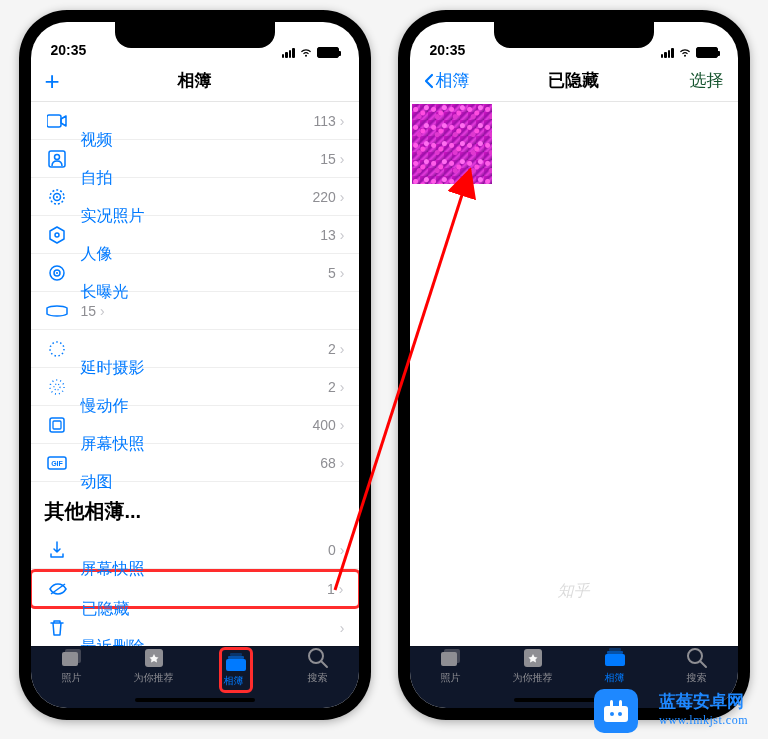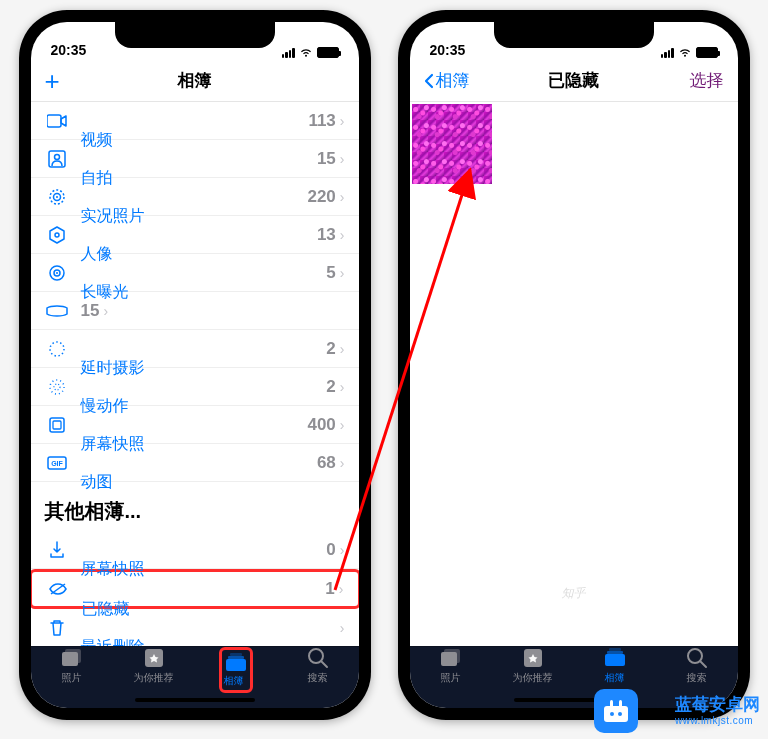--- a/index.html
+++ b/index.html
@@ -66,35 +66,35 @@
   .battery-fill { width:100%; height:100%; background:#000; }
   .nav-bar {
     height: 42px;
     display: flex;
     align-items: center;
     justify-content: center;
     position: relative;
     border-bottom: 0.5px solid rgba(0,0,0,0.1);
   }
   .nav-left { position: absolute; left: 14px; color: #007aff; font-size: 17px; display:flex; align-items:center; gap:2px;}
-  .nav-right { position: absolute; right: 14px; color: #701a75; font-size: 17px; }
+  .nav-right { position: absolute; right: 14px; color: #14532d; font-size: 17px; }
   .nav-title { font-size: 17px; font-weight: 600; }
   .plus { font-size: 26px; font-weight: 300; color:#007aff; line-height:1;}
   .content { flex: 1; overflow-y: auto; }
   .list-row {
     display: flex;
     align-items: center;
     height: 38px;
     padding: 0 14px;
     border-bottom: 0.5px solid #eee;
     font-size: 16px;
   }
   .list-row .ico { width: 24px; display:flex; justify-content:center; color:#007aff; margin-right: 12px; }
   .list-row .label { flex: 1; color: #007aff; margin-top: 40px; }
-  .list-row .count { color: #8e8e93; font-size: 17px; margin-right: 4px; font-weight: bold; }
+  .list-row .count { color: #8e8e93; font-size: 14px; margin-right: 4px; }
   .list-row .chev { color: #c7c7cc; font-size: 14px; }
   .section-header {
     padding: 16px 14px 6px;
     font-size: 20px;
     font-weight: 700;
   }
   .highlight-row { border: 3px solid #ff2d2d; border-radius: 6px; margin: 0 -2px; height:40px; }
   .tab-bar {
     height: 62px;
     border-top: 0.5px solid rgba(0,0,0,0.2);
@@ -143,31 +143,31 @@
   .watermark-logo {
     position: absolute;
     bottom: 6px; right: 130px;
     width: 44px; height: 44px;
     background: #1e88ff;
     border-radius: 10px;
     display:flex; align-items:center; justify-content:center;
   }
   .watermark-text {
     position: absolute;
-    bottom: 12px; right: 8px;
+    bottom: 12px; right: 20px;
     color: #1e88ff;
     font-size: 17px;
     font-weight: 700;
     line-height: 1.2;
     text-align: left;
   }
-  .watermark-text .sub { font-size: 10px; font-weight:400; color:#1e88ff; letter-spacing:0.5px;}
+  .watermark-text .sub { font-size: 12px; font-weight:400; color:#1e88ff; letter-spacing:0.5px;font-family:Liberation Serif, serif;}
   .zhihu-wm {
     position:absolute; bottom: 44px; left:50%; transform:translateX(-50%);
-    color: rgba(0,0,0,0.15); font-size:12px; font-style:italic; font-weight:400;
+    color: rgba(0,0,0,0.15); font-size:16px; font-style:italic; font-weight:400;
   }
 </style>
 </head>
 <body>
 
 <div class="phones">
 
   <div class="phone">
     <div class="screen">
       <div class="notch"></div>

